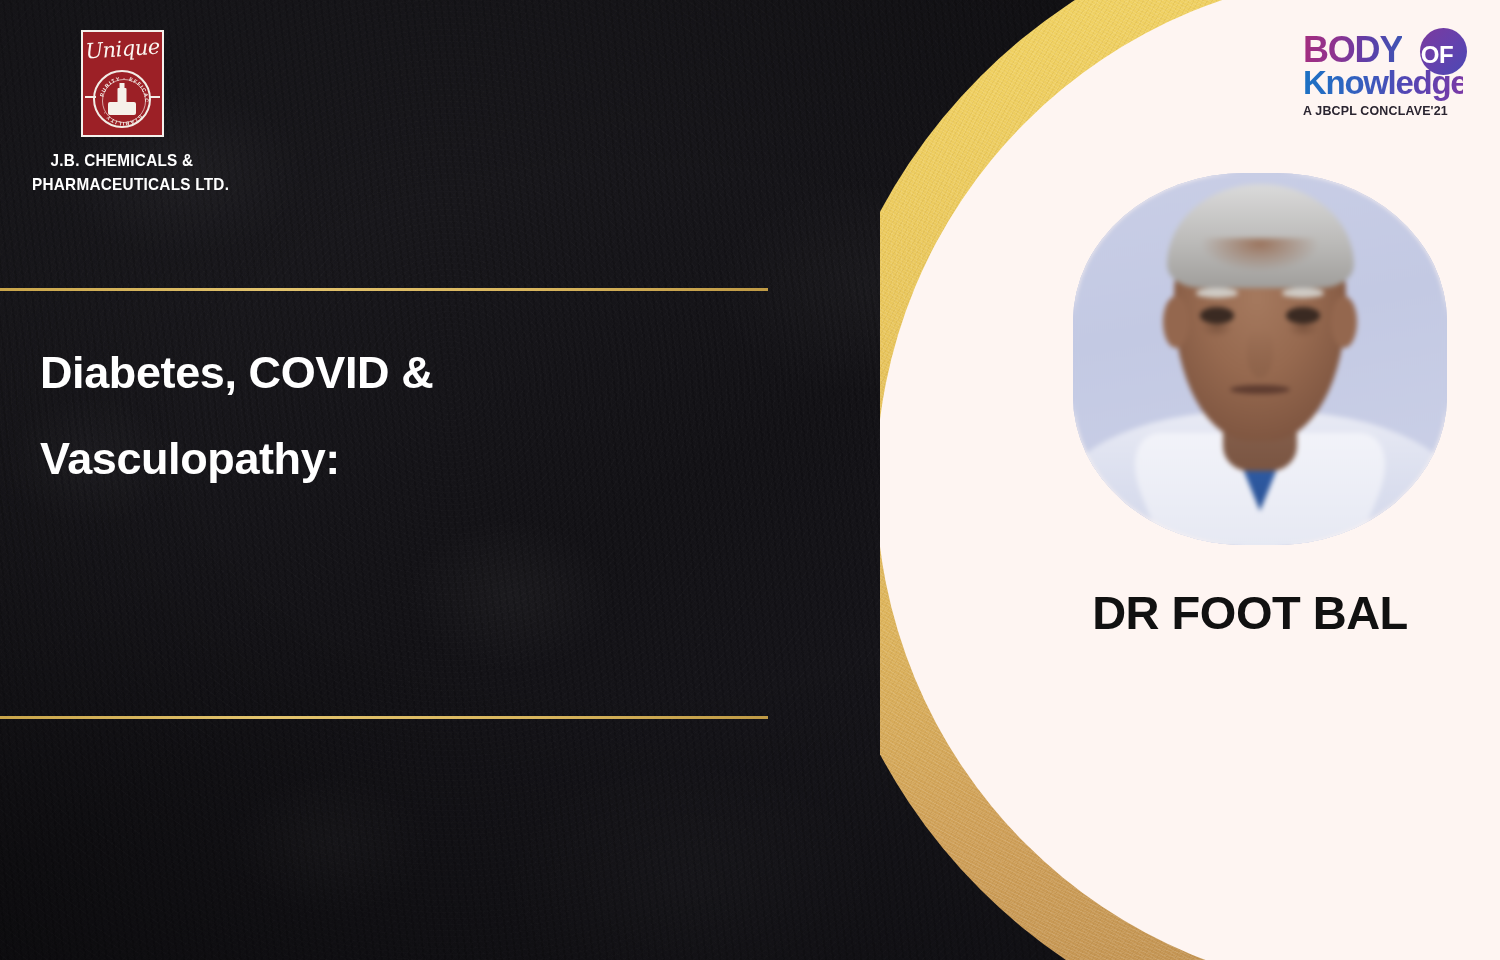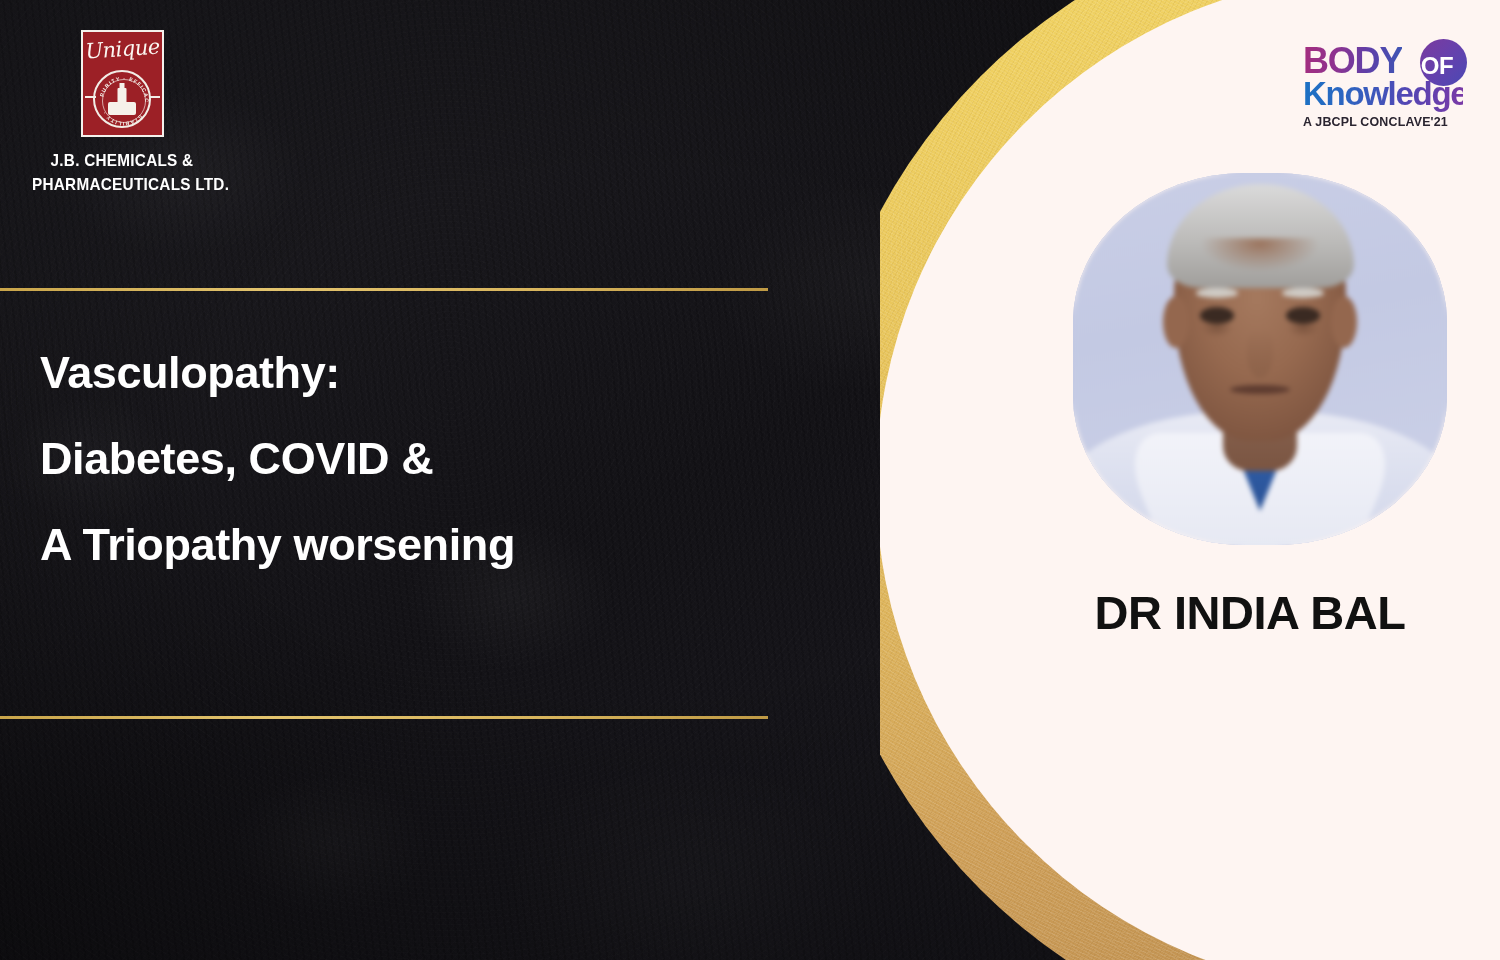--- a/index.html
+++ b/index.html
@@ -98,21 +98,21 @@
     top: 0;
     width: 250px;
     height: 960px;
     background: #FEF5F2;
   }
 
   
   .bok {
     position: absolute;
     left: 1303px;
-    top: 41px;
+    top: 30px;
     width: 160px;
     text-align: left;
     z-index: 6;
   }
   .bok-row1 {
     position: relative;
     height: 40px;
     line-height: 40px;
   }
   .bok-body {
@@ -534,23 +534,22 @@
       <span class="bok-of">OF</span>
     </div>
     <span class="bok-know">Knowledge</span>
     <span class="bok-tag">A JBCPL CONCLAVE'21</span>
   </div>
 
   <div class="rule rule-top"></div>
   <div class="rule rule-bottom"></div>
 
   <div class="title-block">
+    <div class="title-line">Diabetes, COVID &amp;</div>
     <div class="title-line">Vasculopathy:</div>
-    <div class="title-line">Diabetes, COVID &amp;</div>
-    <div class="title-line">A Triopathy worsening</div>
   </div>
 
   <div class="photo">
     <div class="ph-bg"></div>
     <div class="ph-coat"></div>
     <div class="ph-shirt"></div>
     <div class="ph-coat-lapel-l"></div>
     <div class="ph-coat-lapel-r"></div>
     <div class="ph-neck"></div>
     <div class="ph-head"></div>
@@ -562,16 +561,16 @@
     <div class="ph-brow-l"></div>
     <div class="ph-brow-r"></div>
     <div class="ph-eye-l"></div>
     <div class="ph-eye-r"></div>
     <div class="ph-nose"></div>
     <div class="ph-mouth"></div>
     <div class="ph-blur"></div>
   </div>
 
   <div class="speaker">
-    <div class="sp-name">DR INDIA BAL</div>
+    <div class="sp-name">DR FOOT BAL</div>
   </div>
 
 </div>
 
 </body></html>

